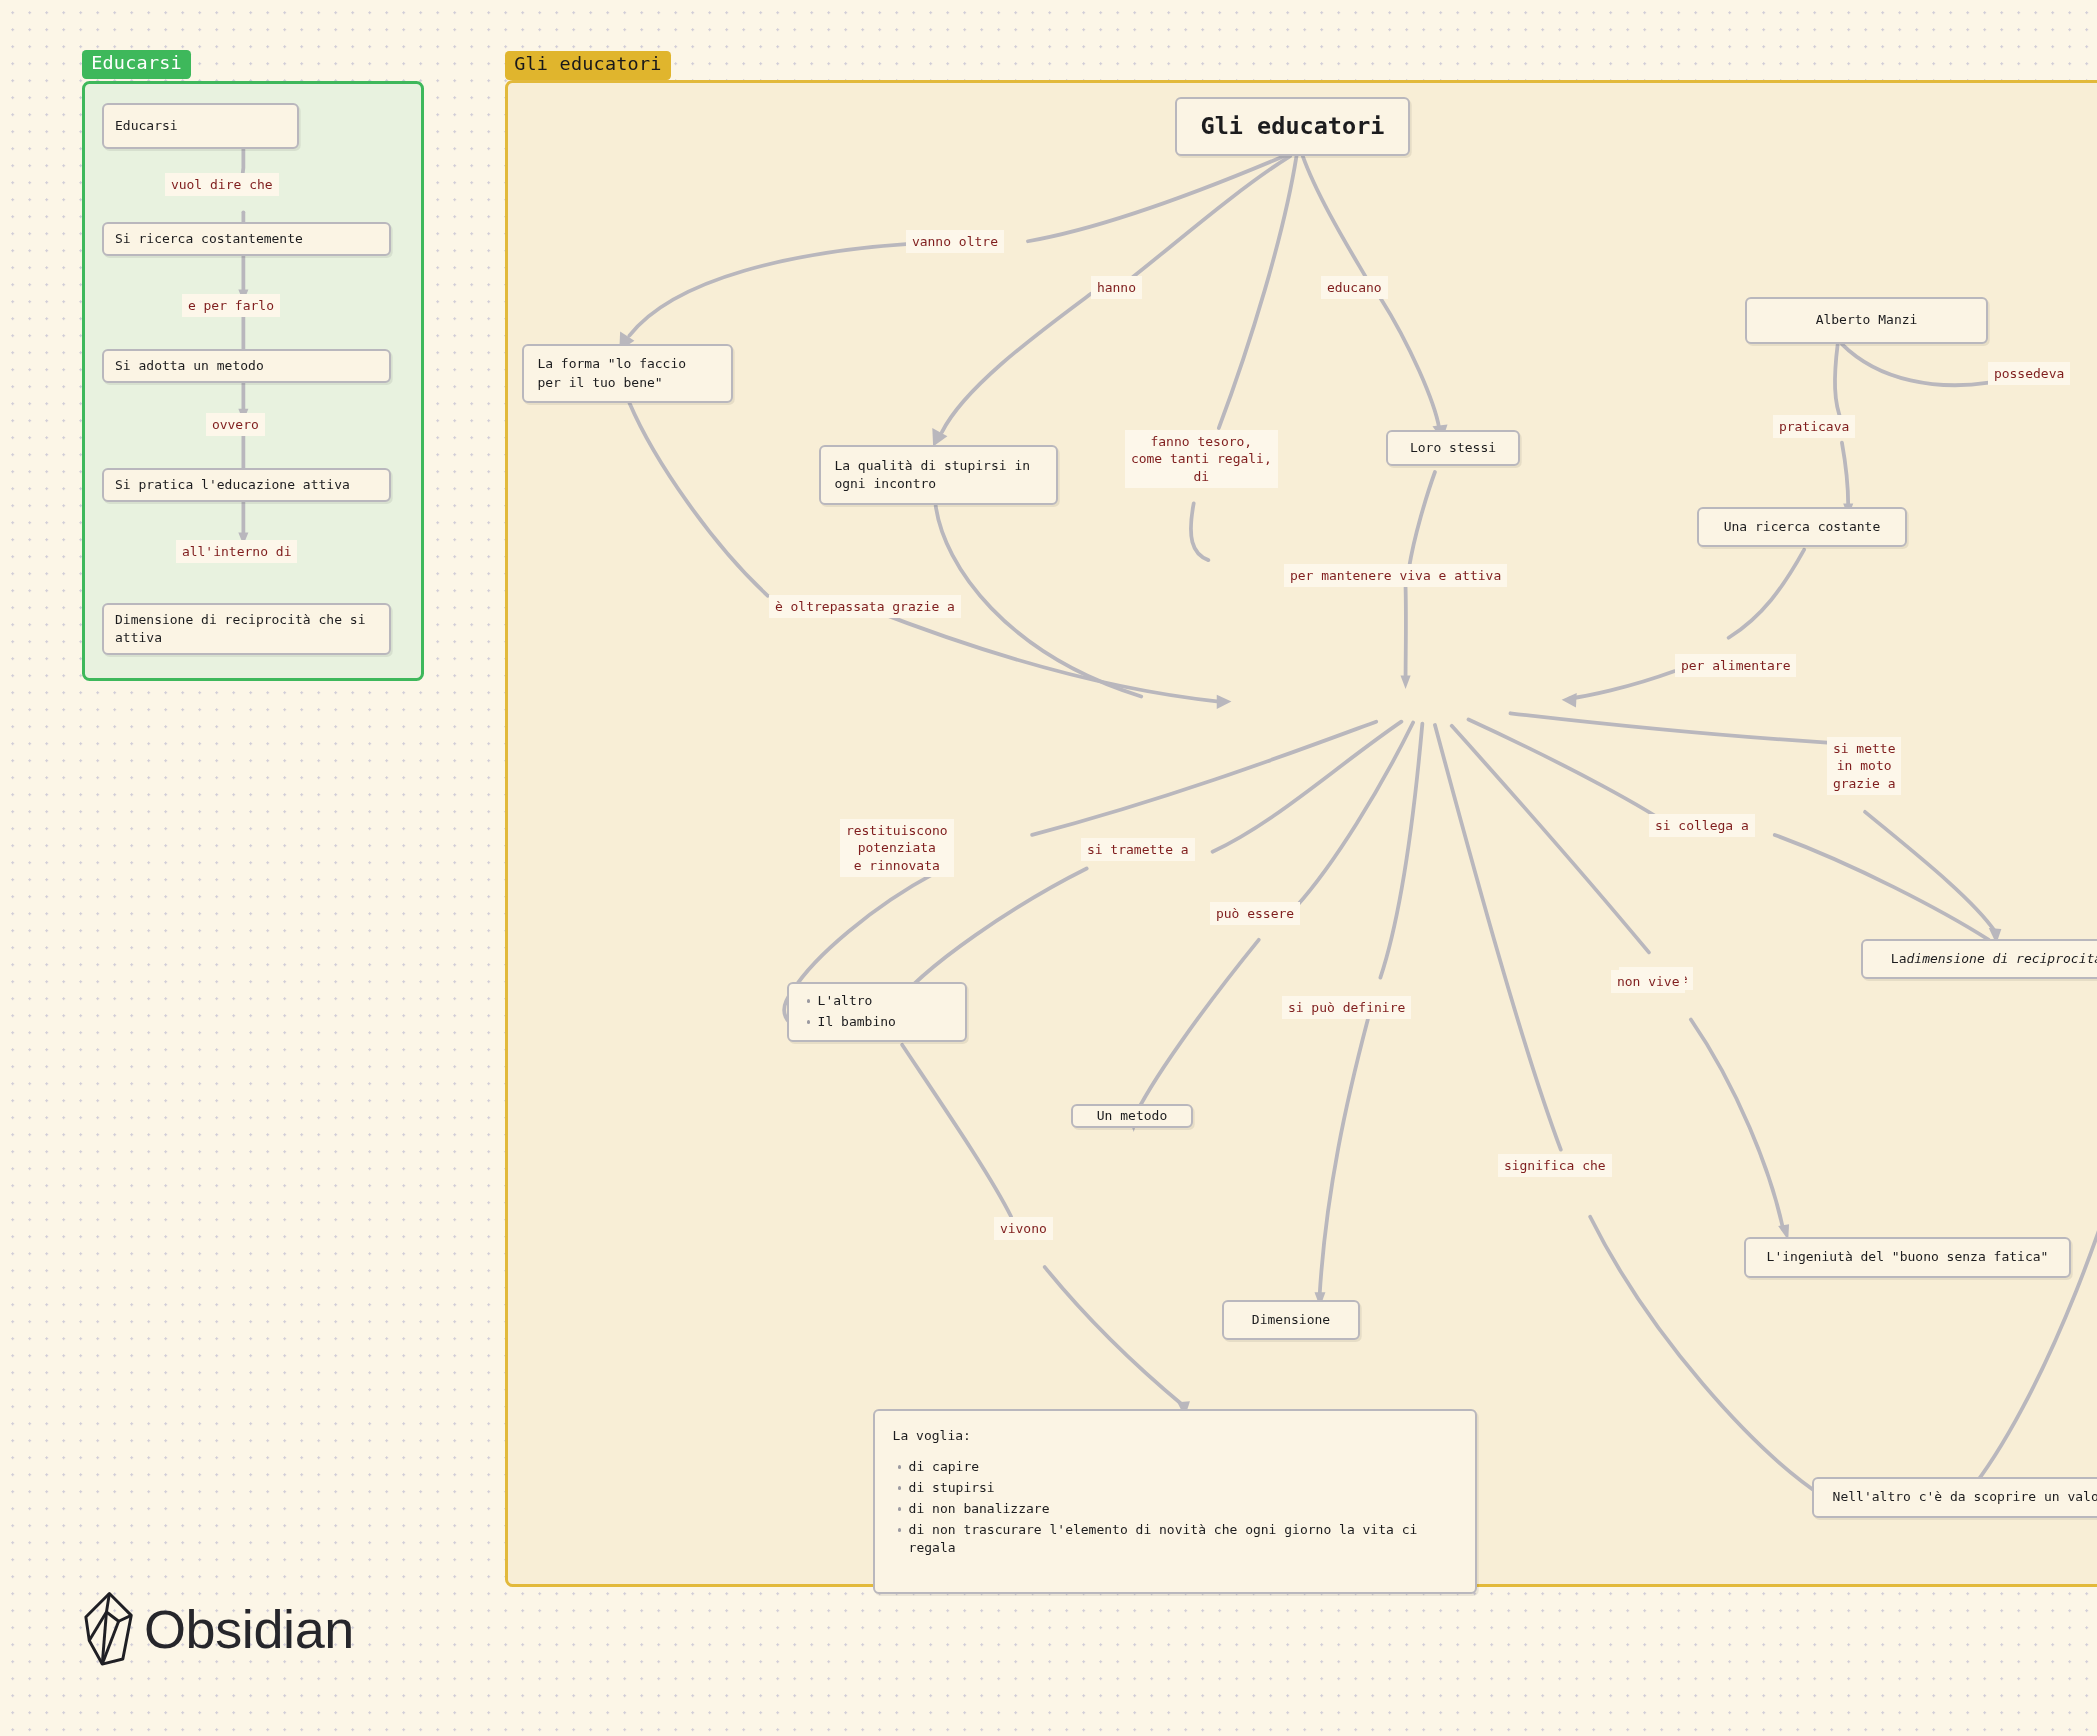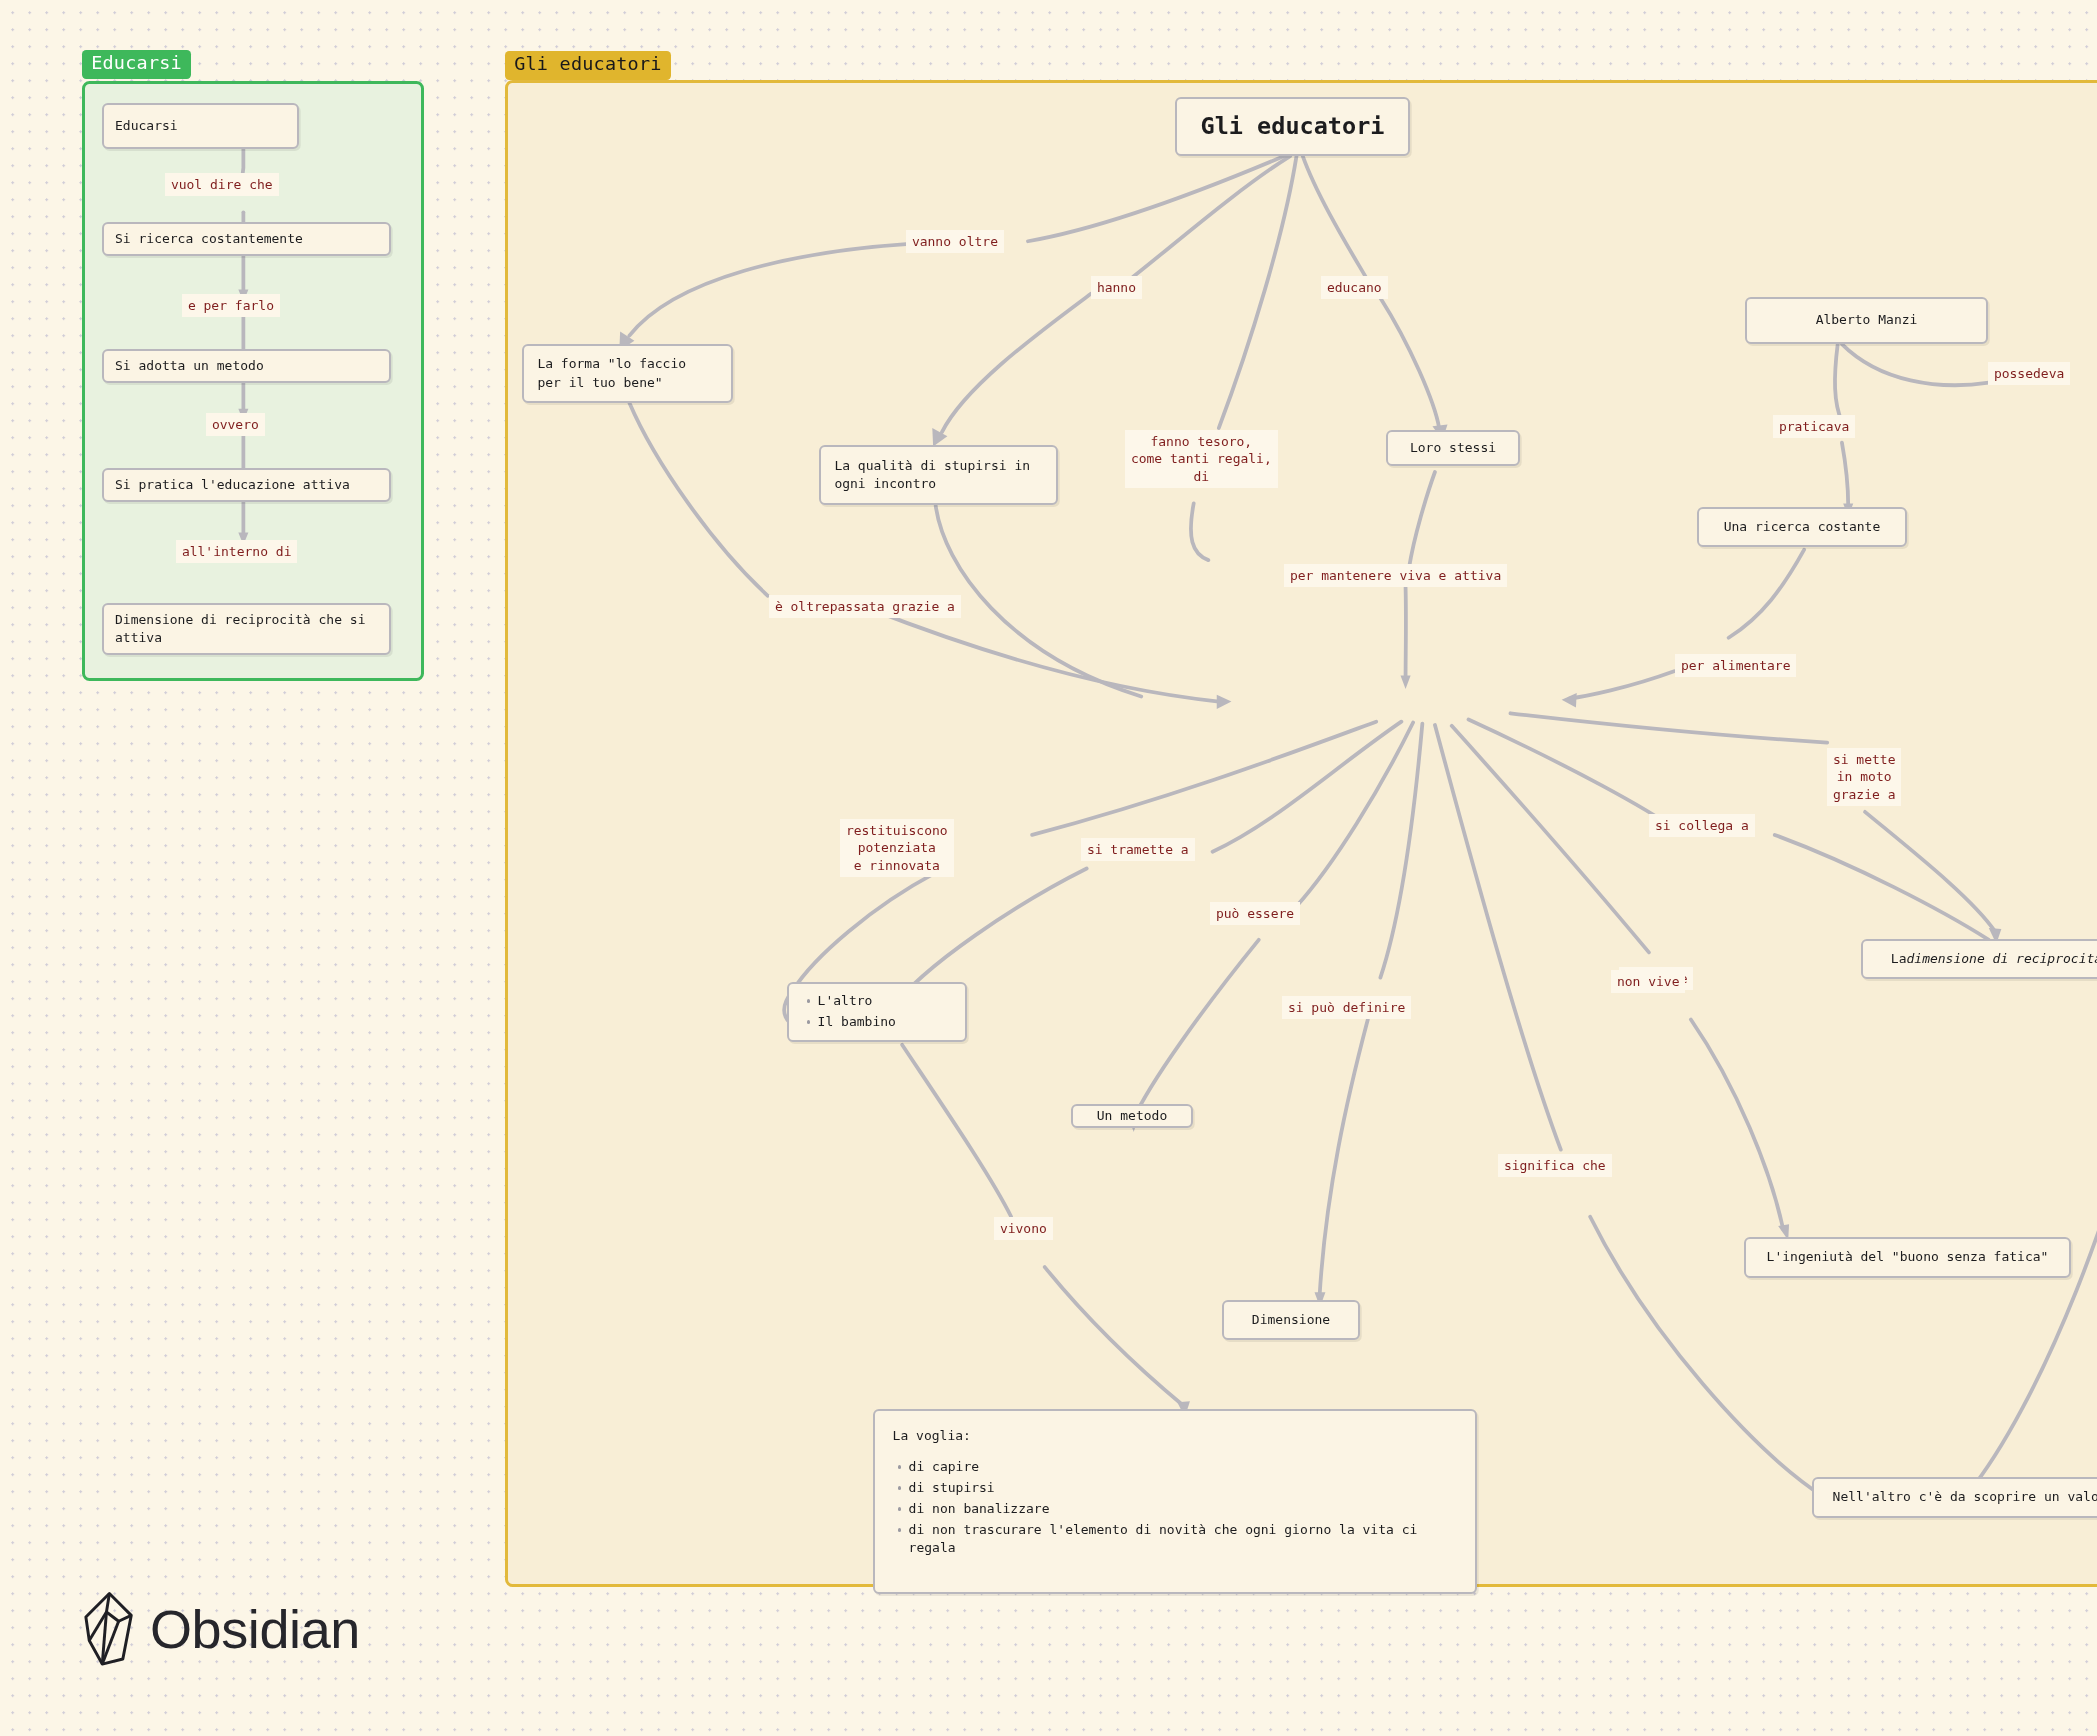--- a/index.html
+++ b/index.html
@@ -119,21 +119,21 @@
     white-space: pre;
     text-align: center;
     box-sizing: border-box;
   }
 
   
   #obsidian {
     position: absolute;
     display: flex;
     align-items: center;
-    gap: 7px;
+    gap: 1px;
   }
   #obsidian .wordmark {
     font-family: "Liberation Sans", sans-serif;
     font-size: 54px;
     color: #26262b;
     letter-spacing: -0.4px;
   }
 </style>
 </head>
 <body>
@@ -306,21 +306,21 @@
 
   <div class="node center" style="left:1697px; top:507px; width:210px; height:40px;">
     <span>Una ricerca costante</span>
   </div>
 
   <div class="elabel" style="left:1284px; top:564px;">per mantenere viva e attiva</div>
   <div class="elabel" style="left:769px; top:595px;">è oltrepassata grazie a</div>
   <div class="elabel" style="left:1675px; top:654px;">per alimentare</div>
 
 
-  <div class="elabel" style="left:1827px; top:737px; text-align:center;margin-top:11px;">si mette
+  <div class="elabel" style="left:1827px; top:737px; text-align:center;">si mette
 in moto
 grazie a</div>
   <div class="elabel" style="left:1649px; top:814px;">si collega a</div>
   <div class="elabel" style="left:840px; top:819px; text-align:center;">restituiscono
 potenziata
 e rinnovata</div>
   <div class="elabel" style="left:1081px; top:838px;">si tramette a</div>
 
   <div class="node center" style="left:1861px; top:939px; width:271px; height:40px;">
     <span>La </span>

